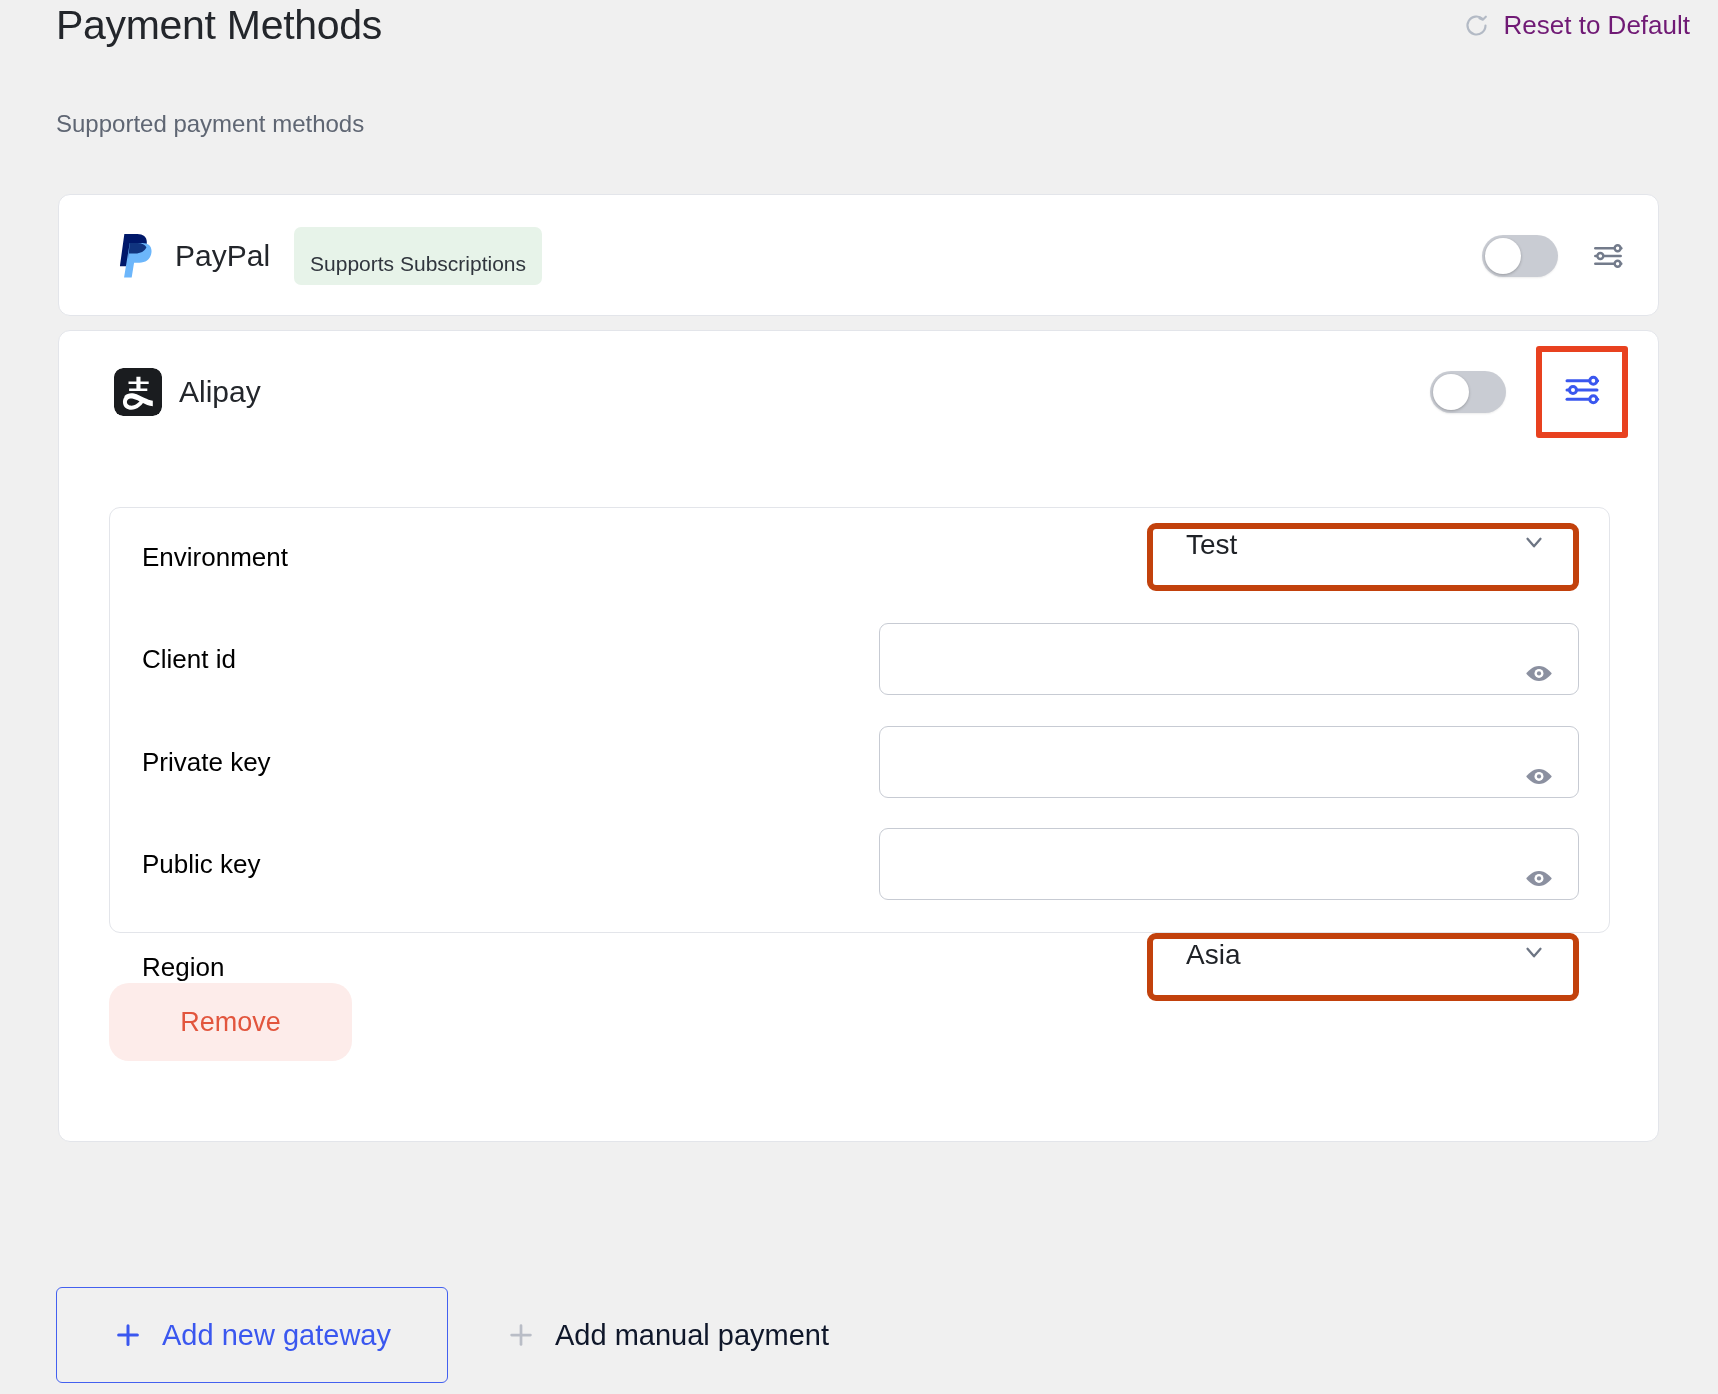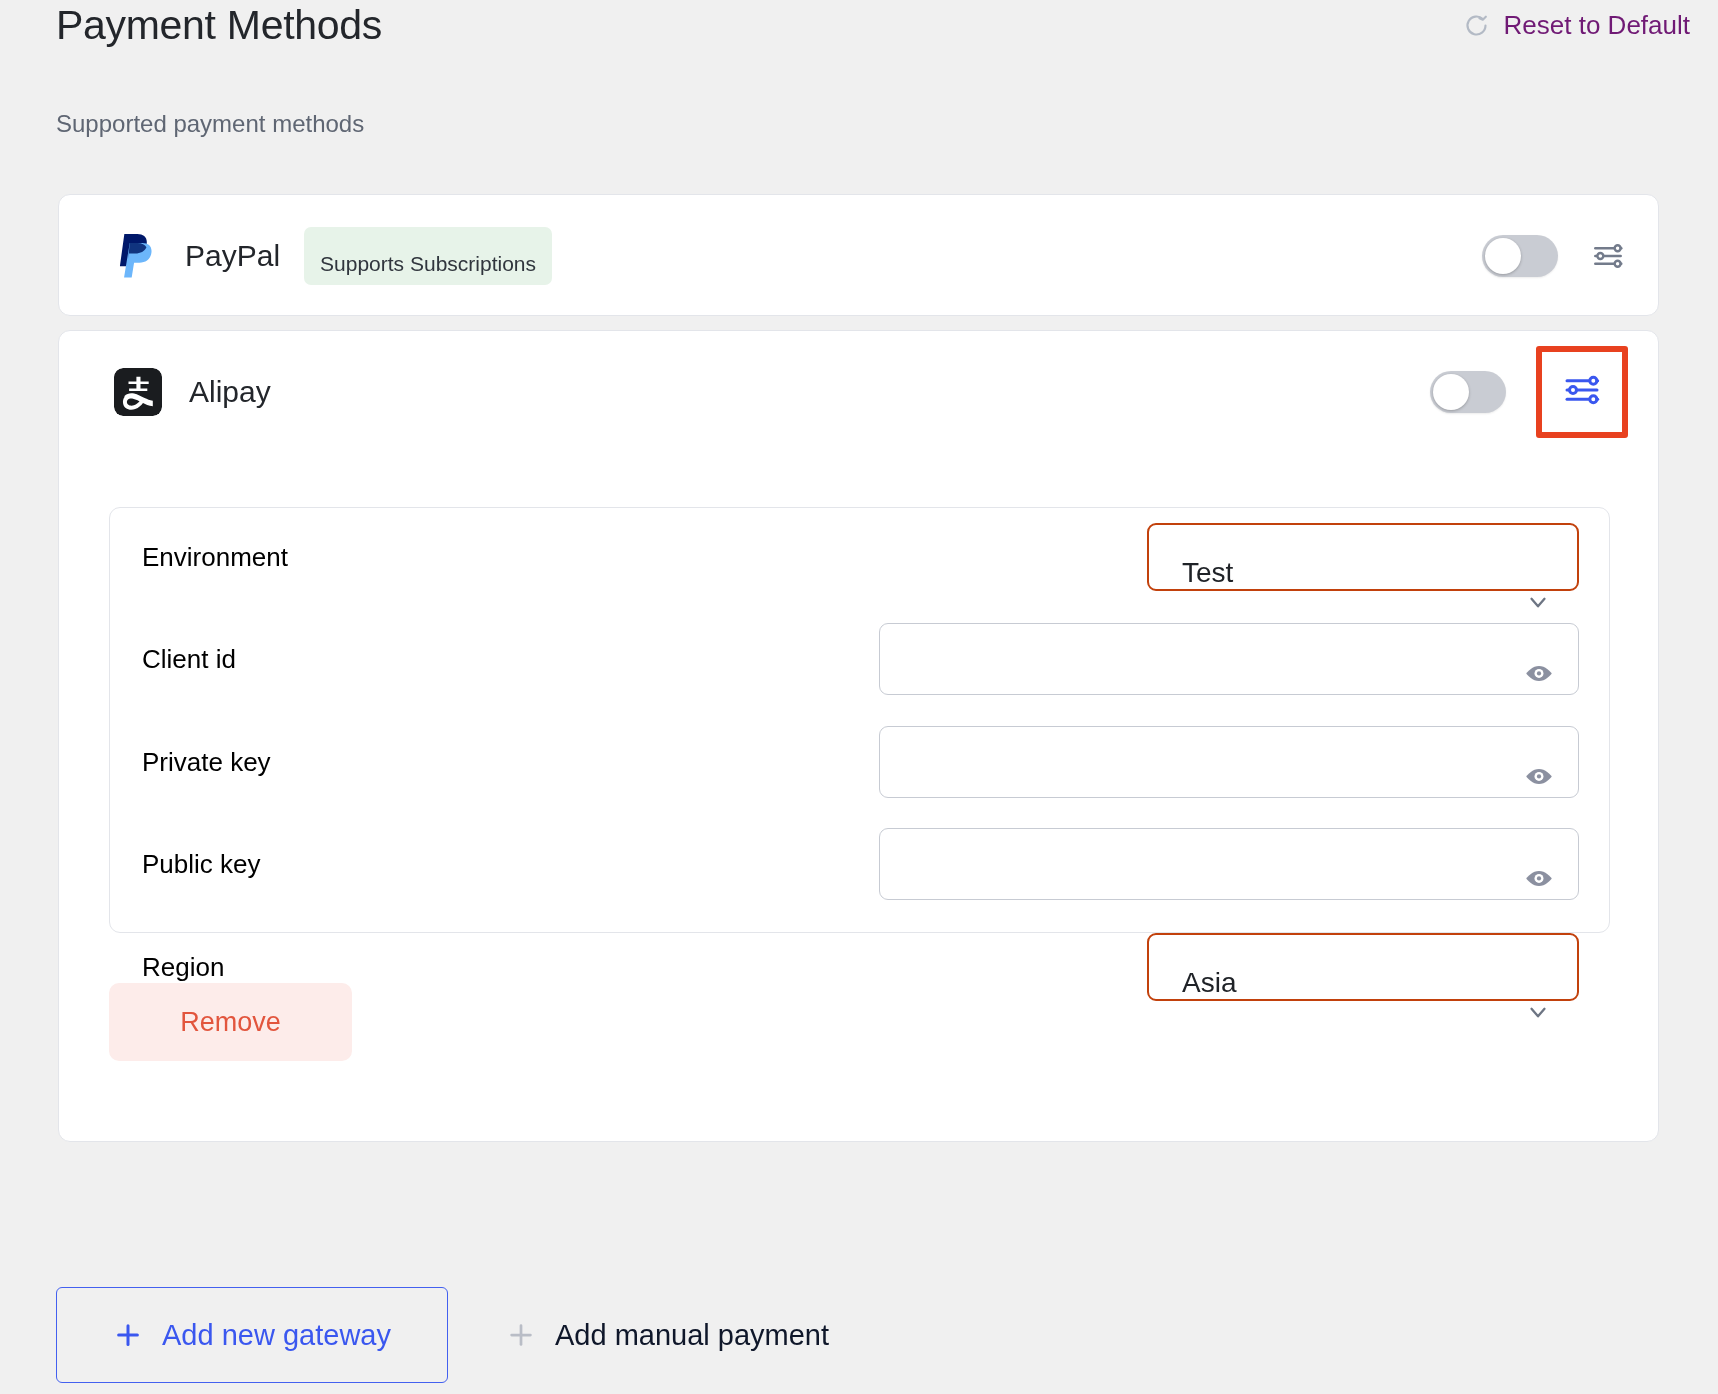--- a/index.html
+++ b/index.html
@@ -71,21 +71,20 @@
     display: flex;
     align-items: center;
     gap: 17px;
     margin-left: 55px;
   }
 
   .gw-name {
     font-size: 30px;
     color: #23262b;
     font-weight: 400;
-    margin-left: 10px;
   }
 
   .badge {
     background: #e7f3e9;
     color: #30353d;
     font-size: 21px;
     border-radius: 7px;
     padding: 26px 16px 11px 16px;
     line-height: 1;
     margin-left: 7px;
@@ -168,25 +167,25 @@
     left: 32px;
     font-size: 26px;
     color: #000000;
   }
 
   .control-select {
     position: absolute;
     right: 30px;
     width: 432px;
     height: 68px;
-    border: 2px solid #c2410c;
+    border: 6px solid #c2410c;
     border-radius: 9px;
     background: #ffffff;
     display: flex;
-    align-items: flex-end;
+    align-items: flex-start;
     cursor: pointer;
   }
   .control-select .val {
     margin-left: 33px;
     font-size: 28px;
     color: #1f2227;
   }
   .chev {
     position: absolute;
     right: 26px;
@@ -223,21 +222,21 @@
     cursor: pointer;
   }
 
   
   .remove-btn {
     position: absolute;
     left: 50px; top: 652px;
     width: 243px; height: 78px;
     background: #fdecea;
     border: none;
-    border-radius: 10px;
+    border-radius: 20px;
     color: #e2553d;
     font-size: 27px;
     font-family: "Liberation Sans", sans-serif;
     cursor: pointer;
   }
 
   
   .footer {
     position: absolute;
     left: 56px; top: 1287px;

